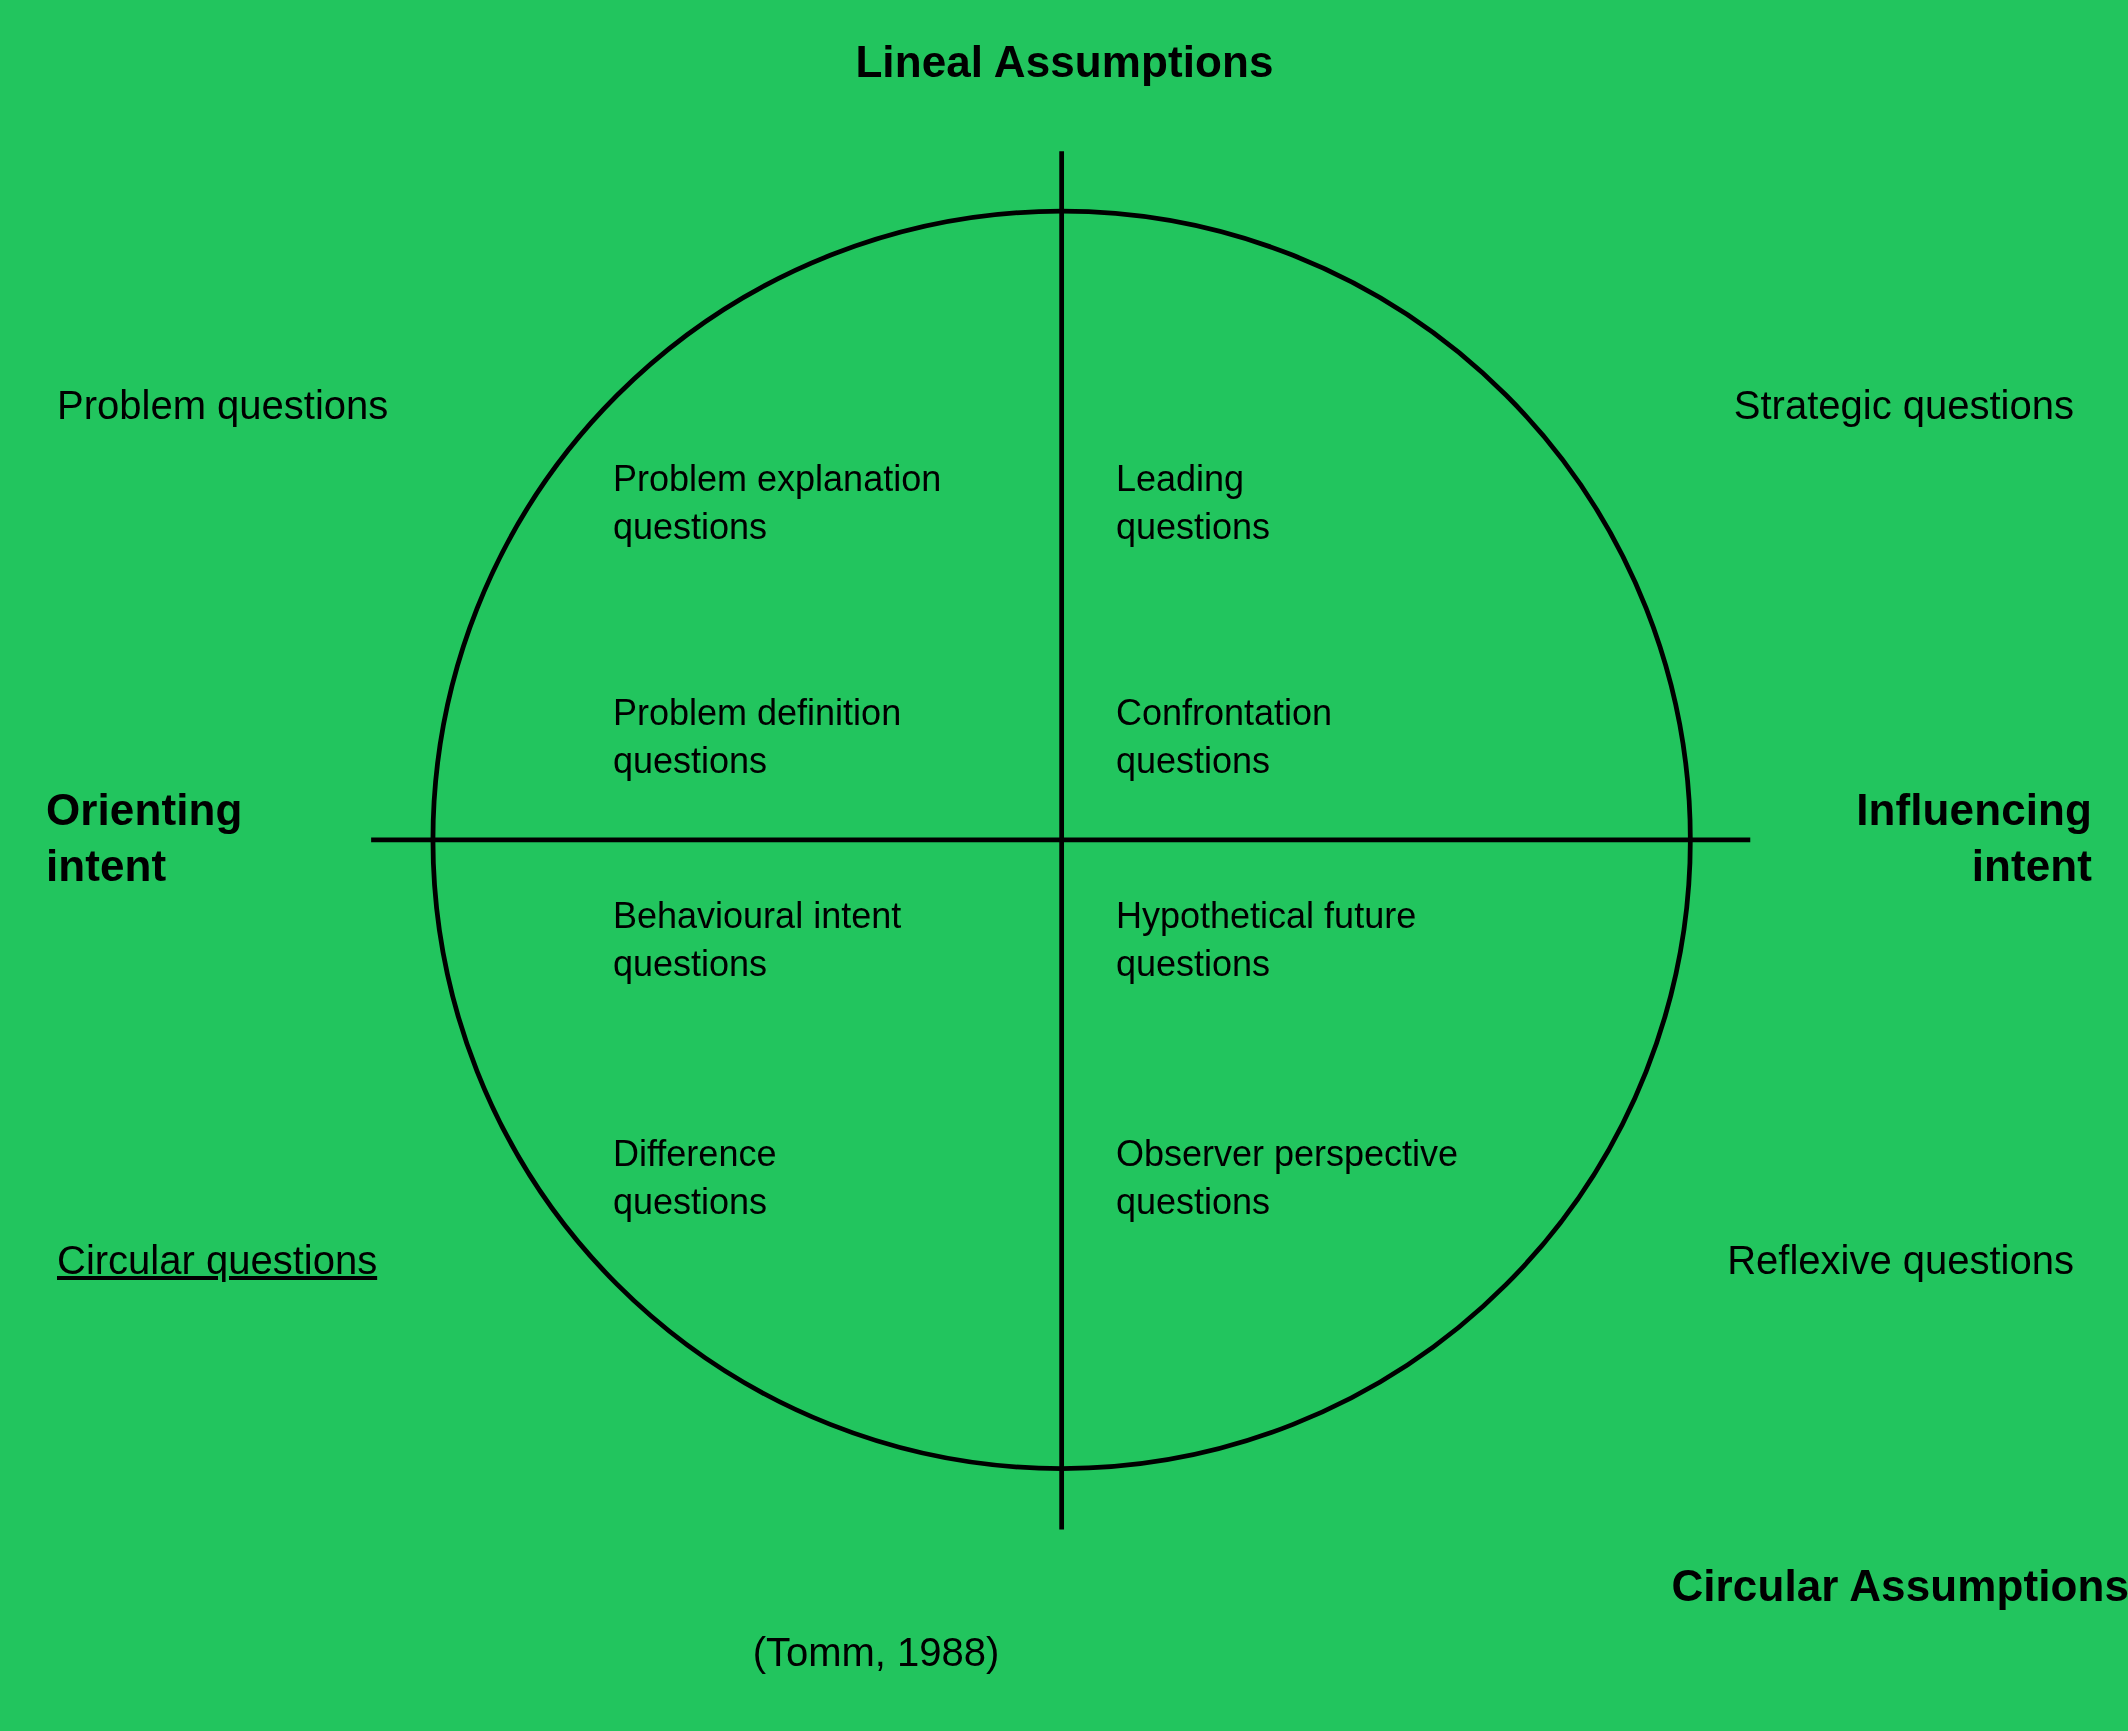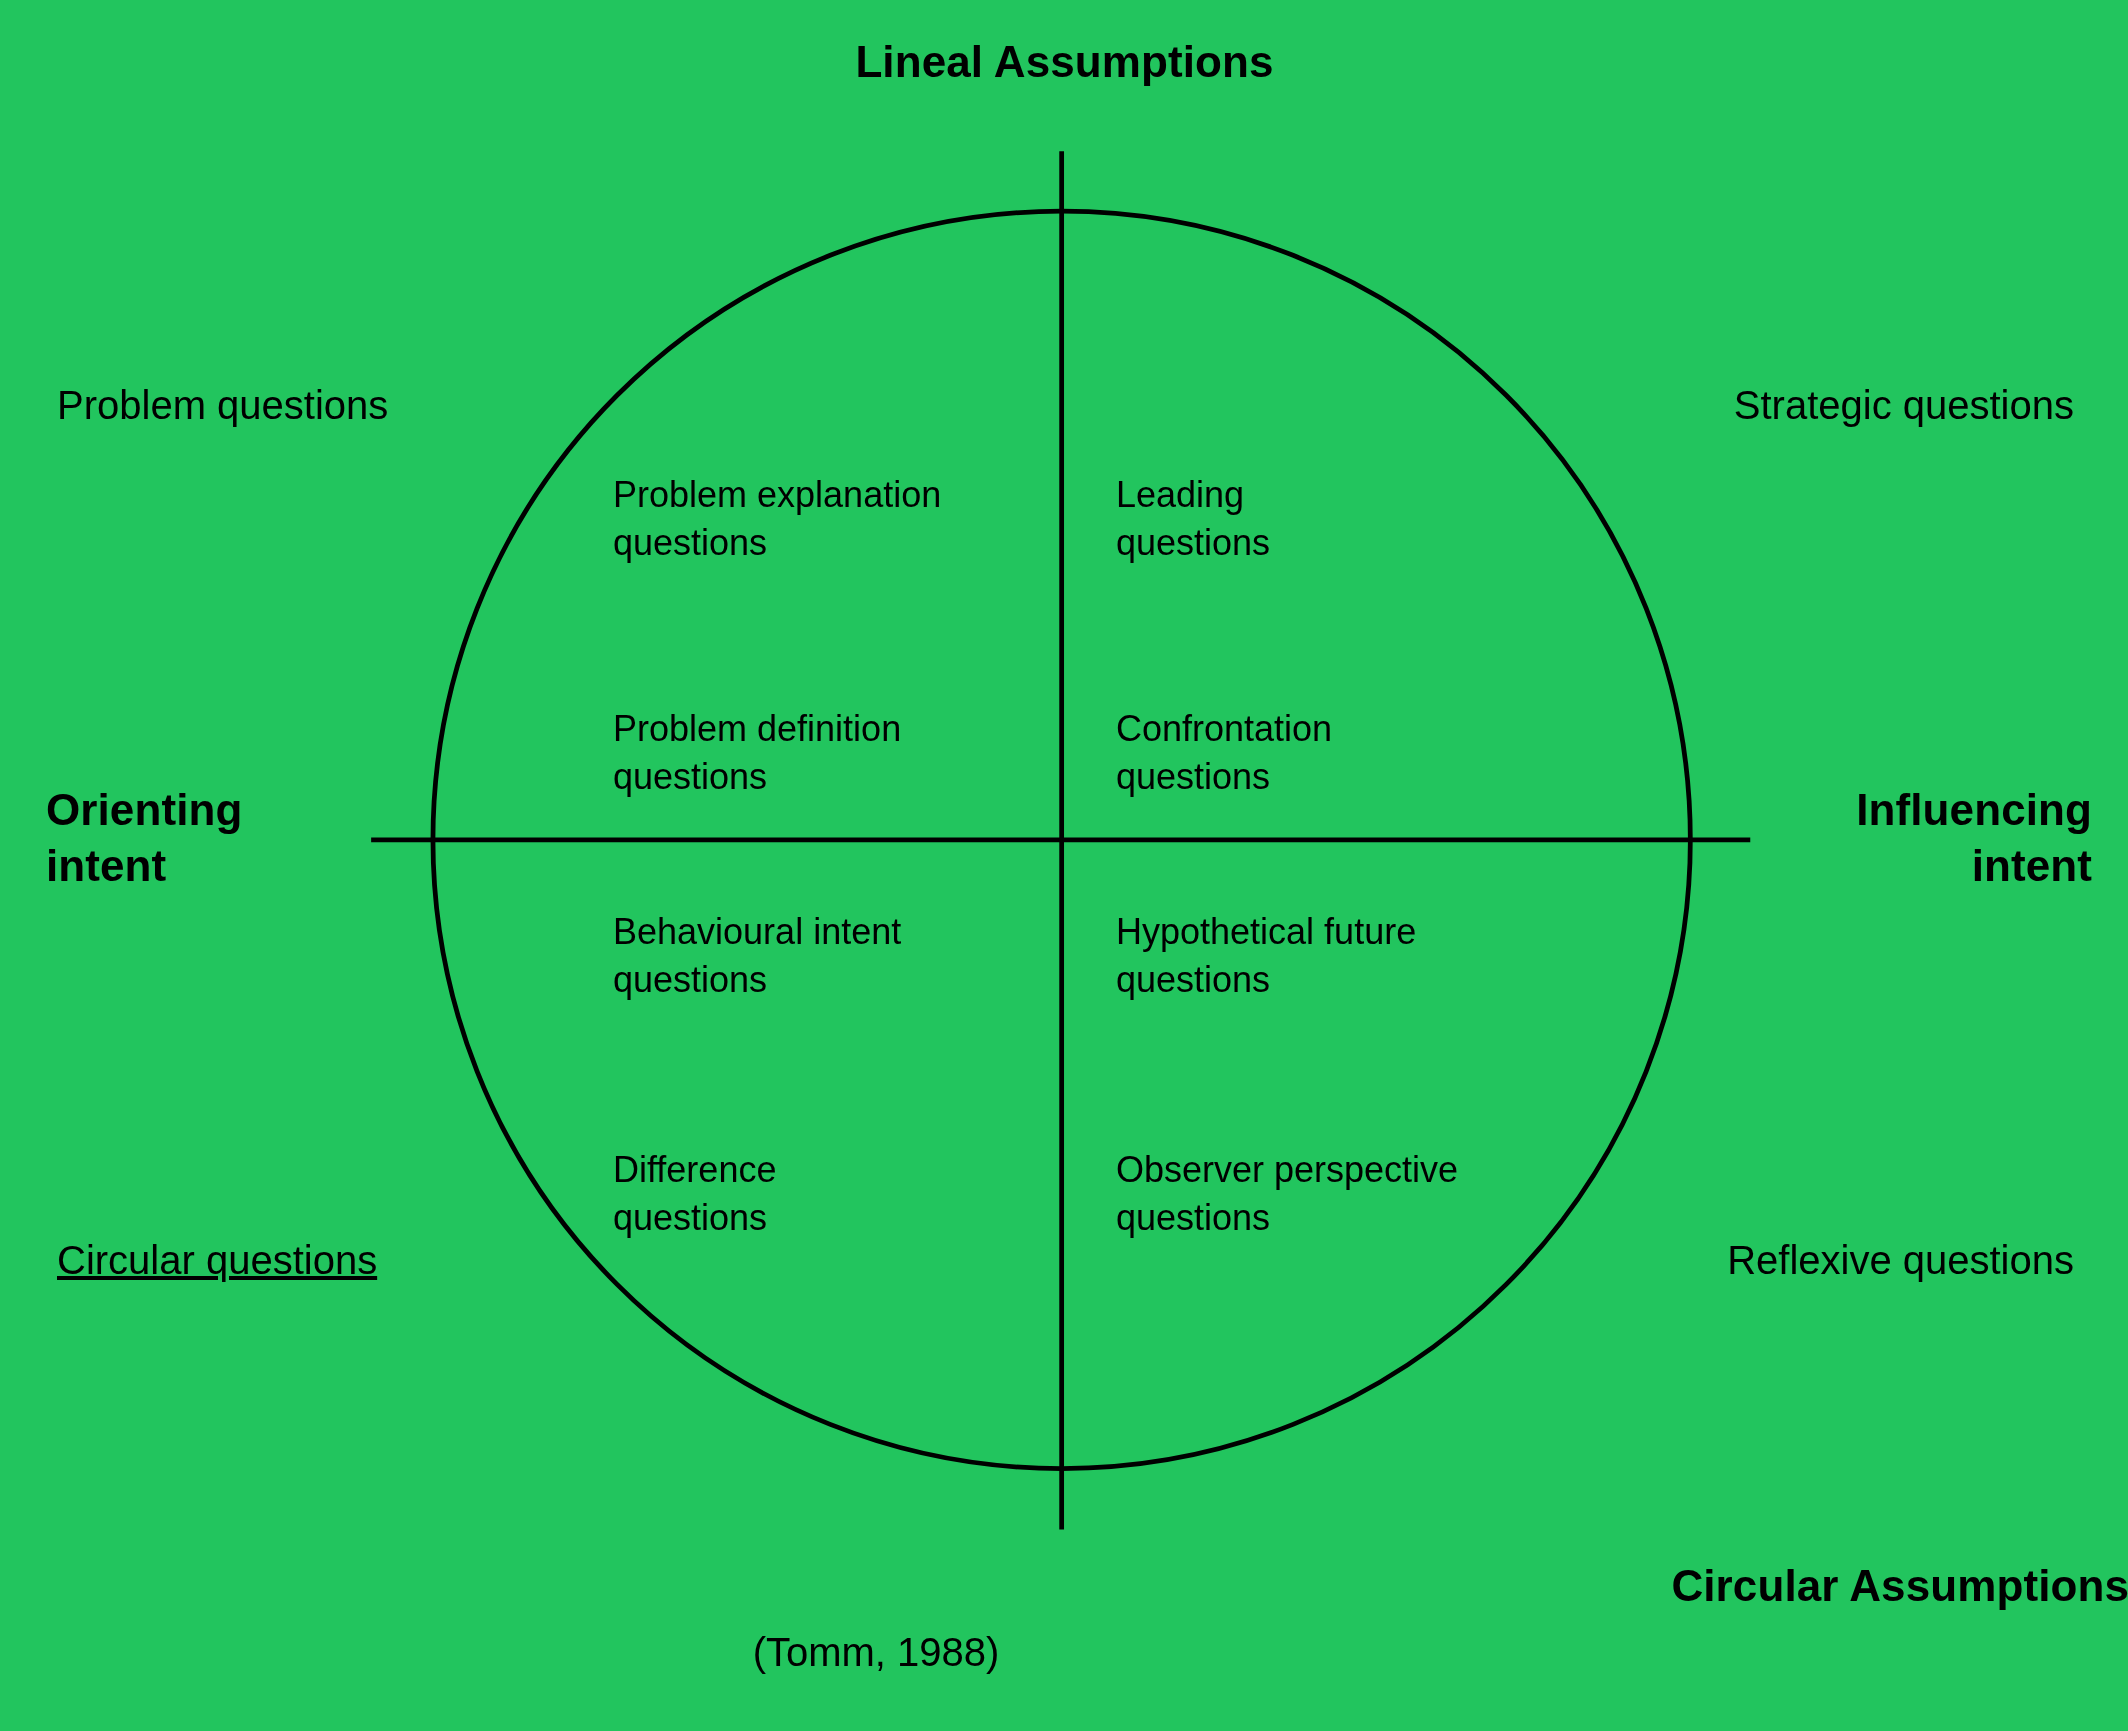--- a/index.html
+++ b/index.html
@@ -113,21 +113,20 @@
     top: 1235px;
     width: 495px;
     text-align: right;
   }
 
   
   .qtype {
     font-size: 36px;
     font-weight: normal;
     line-height: 1.33;
-    margin-top: 16px;
   }
 
   .qtype-left {
     text-align: left;
     left: 613px;
     width: 399px;
   }
 
   .qtype-right {
     text-align: left;

